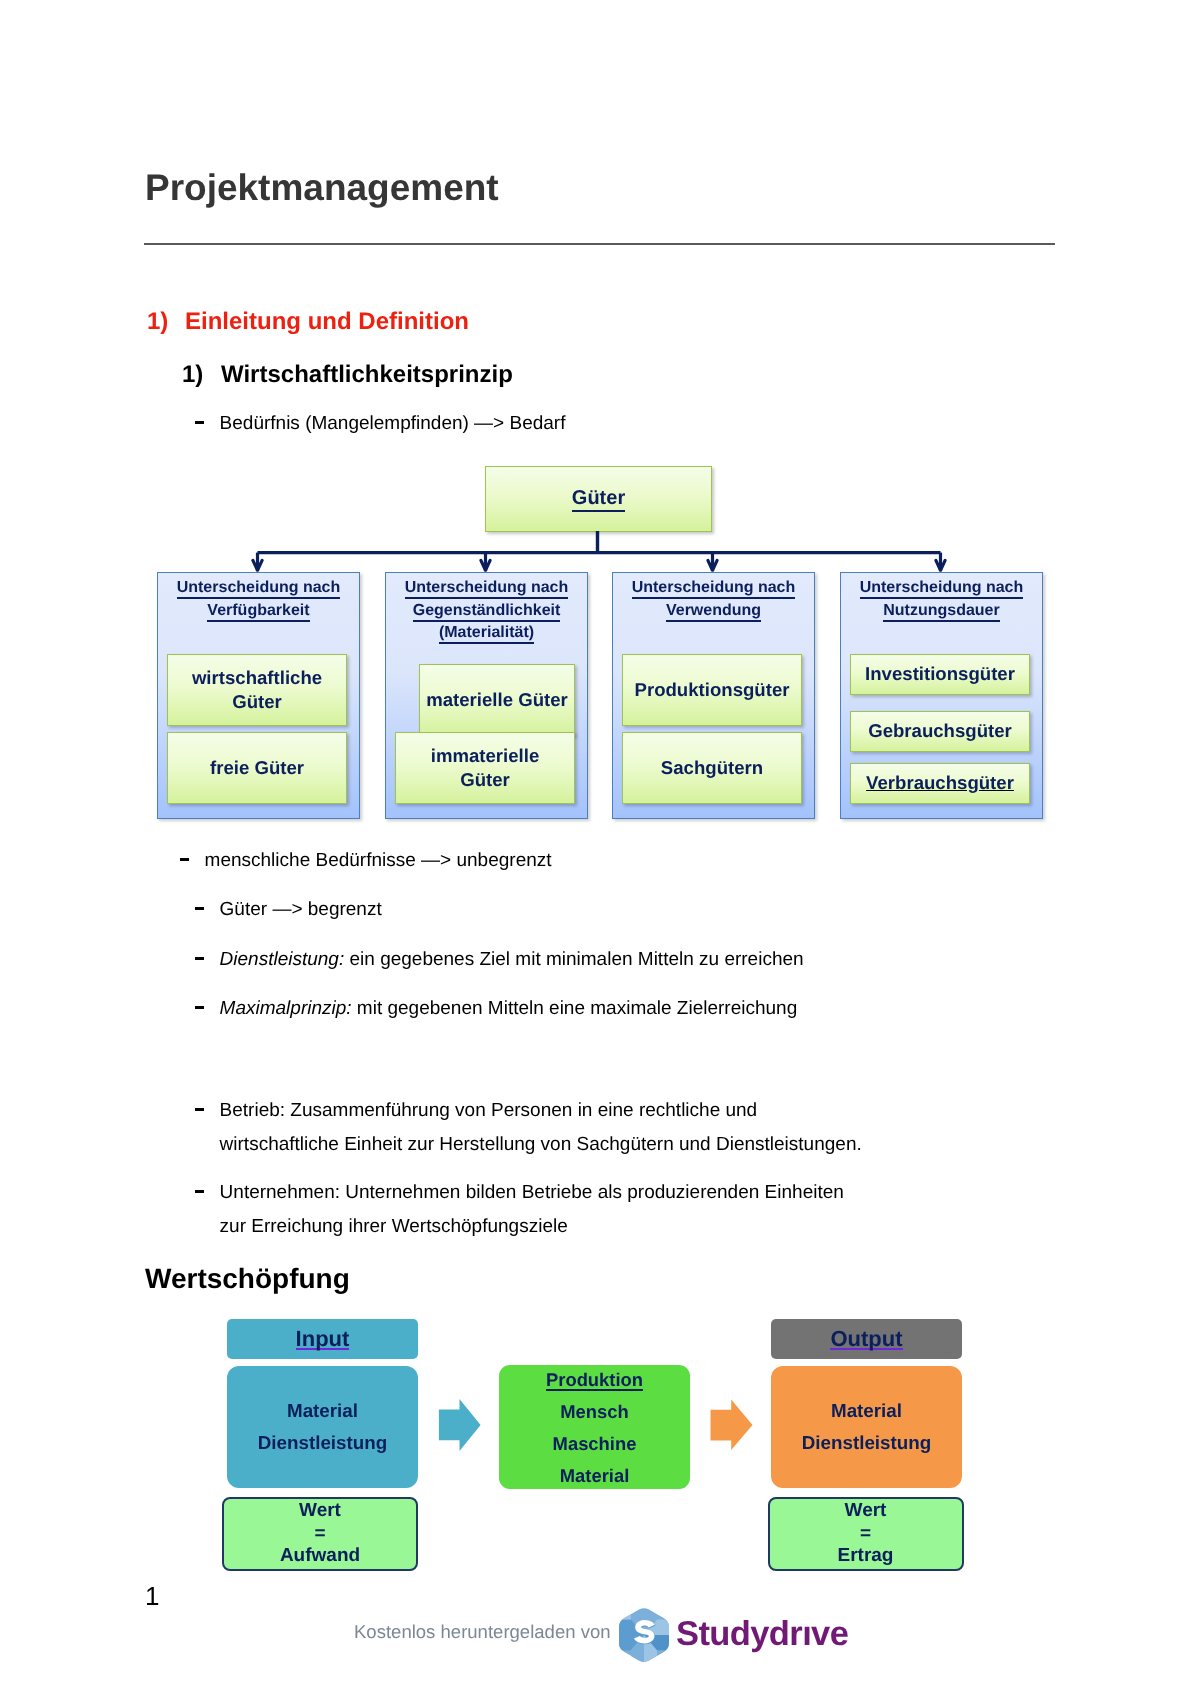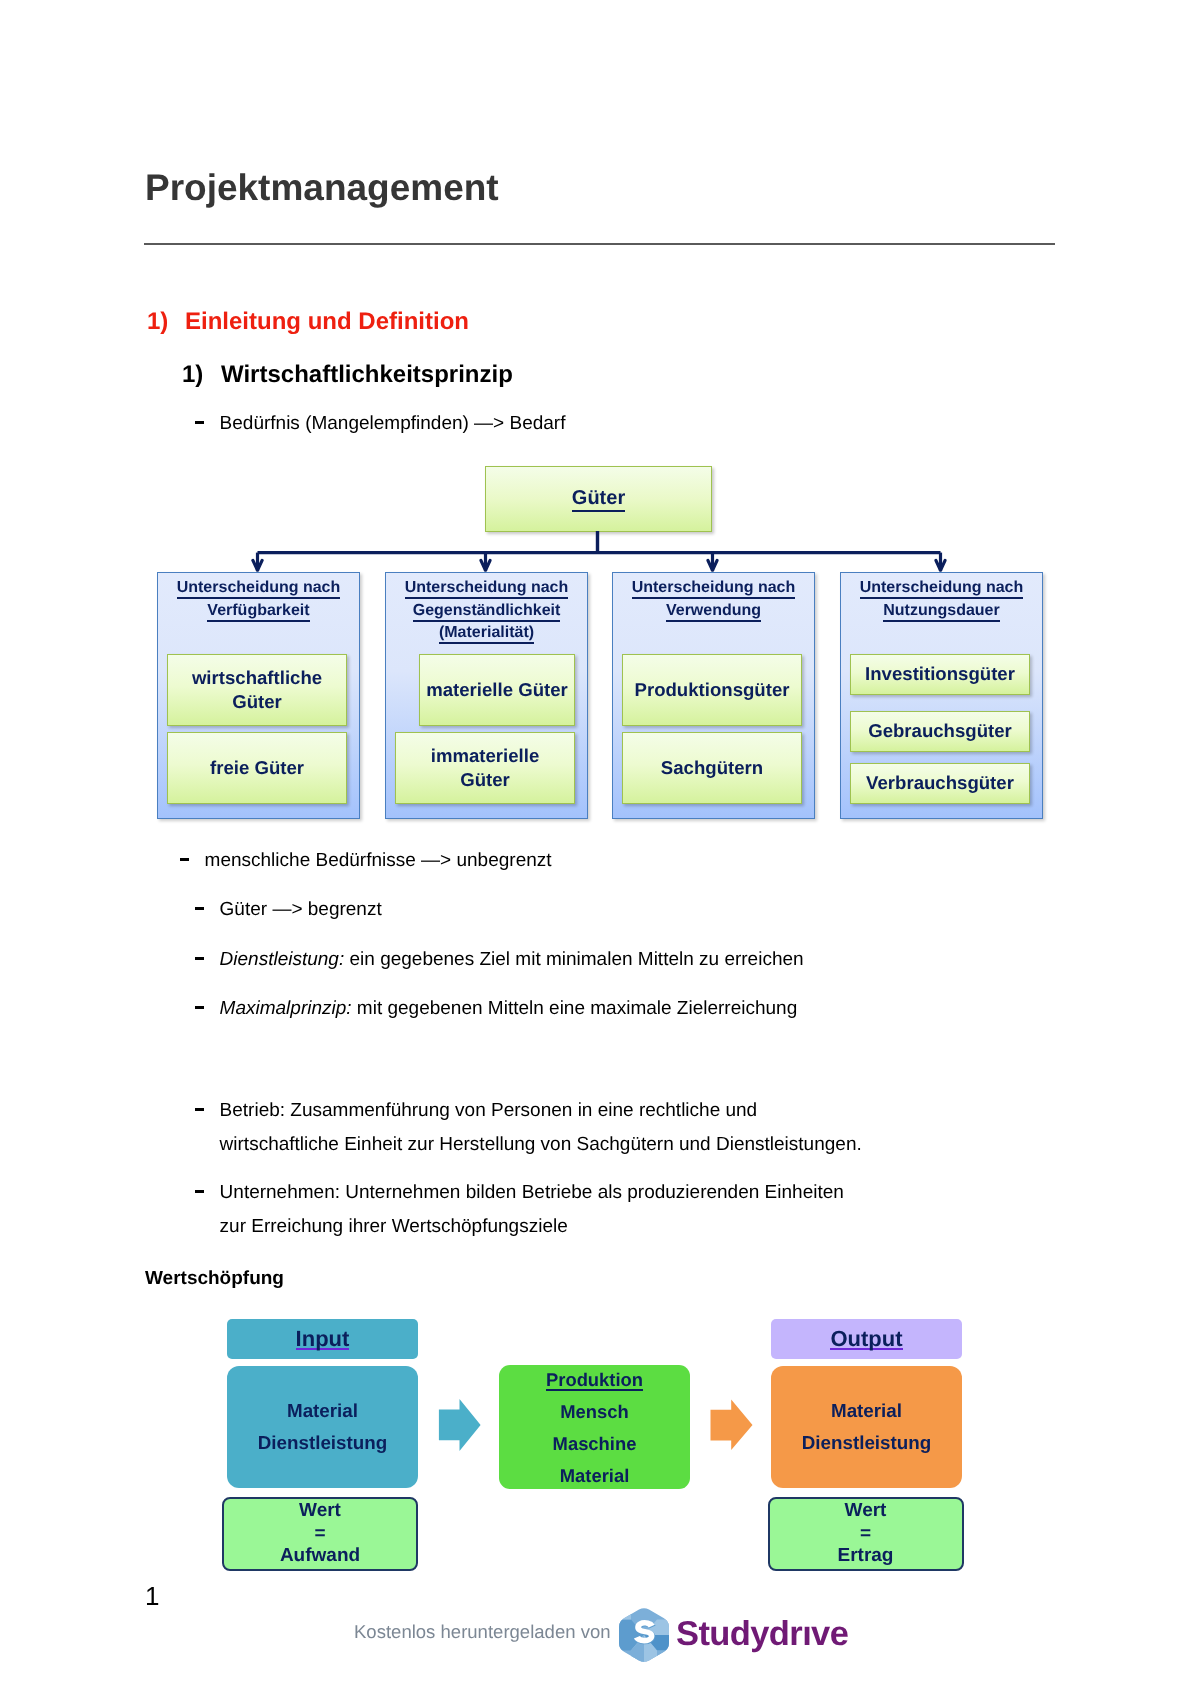--- a/index.html
+++ b/index.html
@@ -111,21 +111,21 @@
       </div>
       <div class="bullet" style="left: 195px; top: 1176px; width: 880px;">
         <span class="dash" style="top: 13.8px;"></span>
         <span class="btxt" style="margin-left: 24.6px;">
           <div>Unternehmen: Unternehmen bilden Betriebe als produzierenden Einheiten</div>
           <div>zur Erreichung ihrer Wertschöpfungsziele</div>
         </span>
       </div>
     </div>
 
-  <div class="h-black" style="left:145px;top:1267px;font-size:19px;line-height:24px;">Wertschöpfung</div>
+  <div class="h-black" style="left:145px;top:1267px;font-size:28px;line-height:24px;">Wertschöpfung</div>
 
   <div id="gueter-diagram">
     <div class="g-root">
       <span>Güter</span>
     </div>
     <svg id="gueter-connectors" width="1200" height="1697" style="position:absolute;left:0;top:0;overflow:visible">
         <path d="M597.5 531 V552.6 M257.5 552.6 H940.5 " stroke="#0B1F5C" stroke-width="3.4" fill="none"></path>
         <path d="M257.5 552.6 V571" stroke="#0B1F5C" stroke-width="3.2" fill="none"></path>
         <path d="M252.9 560.4 L257.5 570.2 L262.1 560.4" fill="none" stroke="#0B1F5C" stroke-width="3.2" stroke-linejoin="round" stroke-linecap="round"></path>
         <path d="M485.5 552.6 V571" stroke="#0B1F5C" stroke-width="3.2" fill="none"></path>
@@ -147,21 +147,21 @@
           <div class="g-item" style="left: 9px; right: 12px; top: 159px; height: 70px;">
             <span>freie Güter</span>
           </div>
         </div>
         <div class="g-col" style="left: 385px; width: 201px;">
           <div class="g-col-title">
             <div><span>Unterscheidung nach</span></div>
             <div><span>Gegenständlichkeit</span></div>
             <div><span>(Materialität)</span></div>
           </div>
-          <div class="g-item" style="left: 9px; right: 12px; top: 81px; height: 70px; margin-left: 24px;">
+          <div class="g-item" style="left: 9px; right: 12px; top: 91px; height: 70px; margin-left: 24px;">
             <span>materielle Güter</span>
           </div>
           <div class="g-item" style="left: 9px; right: 12px; top: 159px; height: 70px;">
             <span>immaterielle<br>Güter</span>
           </div>
         </div>
         <div class="g-col" style="left: 612px; width: 201px;">
           <div class="g-col-title">
             <div><span>Unterscheidung nach</span></div>
             <div><span>Verwendung</span></div>
@@ -177,21 +177,21 @@
           <div class="g-col-title">
             <div><span>Unterscheidung nach</span></div>
             <div><span>Nutzungsdauer</span></div>
           </div>
           <div class="g-item" style="left: 9px; right: 12px; top: 81px; height: 39px;">
             <span>Investitionsgüter</span>
           </div>
           <div class="g-item" style="left: 9px; right: 12px; top: 138px; height: 39px;">
             <span>Gebrauchsgüter</span>
           </div>
-          <div class="g-item" style="left: 9px; right: 12px; top: 190px; height: 39px;">
+          <div class="g-item" style="left: 9px; right: 12px; top: 190px; height: 39px; text-decoration: underline;">
             <span>Verbrauchsgüter</span>
           </div>
         </div>
       </div>
   </div>
 
   <div id="ws-diagram">
 
     <div class="ws-box ws-head" style="left:227px;top:1319px;width:191px;height:40px;background:#4BAFC9;border-radius:5px;">
       <span>Input</span>
@@ -214,21 +214,21 @@
       <span class="ws-phead">Produktion</span>
       <span>Mensch</span>
       <span>Maschine</span>
       <span>Material</span>
     </div>
 
     <svg style="position:absolute;left:710px;top:1398px;" width="44" height="54" viewBox="0 0 44 54">
       <path d="M0.5 11.7 H21.2 V1.4 L42.5 26.9 L21.2 51.9 V42.4 H0.5 Z" fill="#F59948"></path>
     </svg>
 
-    <div class="ws-box ws-head" style="left:771px;top:1319px;width:191px;height:40px;background:#c4b5fd;border-radius:5px;">
+    <div class="ws-box ws-head" style="left:771px;top:1319px;width:191px;height:40px;background:#737373;border-radius:5px;">
       <span>Output</span>
     </div>
     <div class="ws-box" style="left:771px;top:1366px;width:191px;height:122px;background:#F59948;border-radius:12px;">
       <span>Material</span>
       <span>Dienstleistung</span>
     </div>
     <div class="ws-box ws-value" style="left:767.5px;top:1496.6px;width:196px;height:74px;background:#9AF796;border-radius:8px;border:2.9px solid #1F3864;box-sizing:border-box;">
       <span>Wert</span>
       <span>=</span>
       <span>Ertrag</span>

